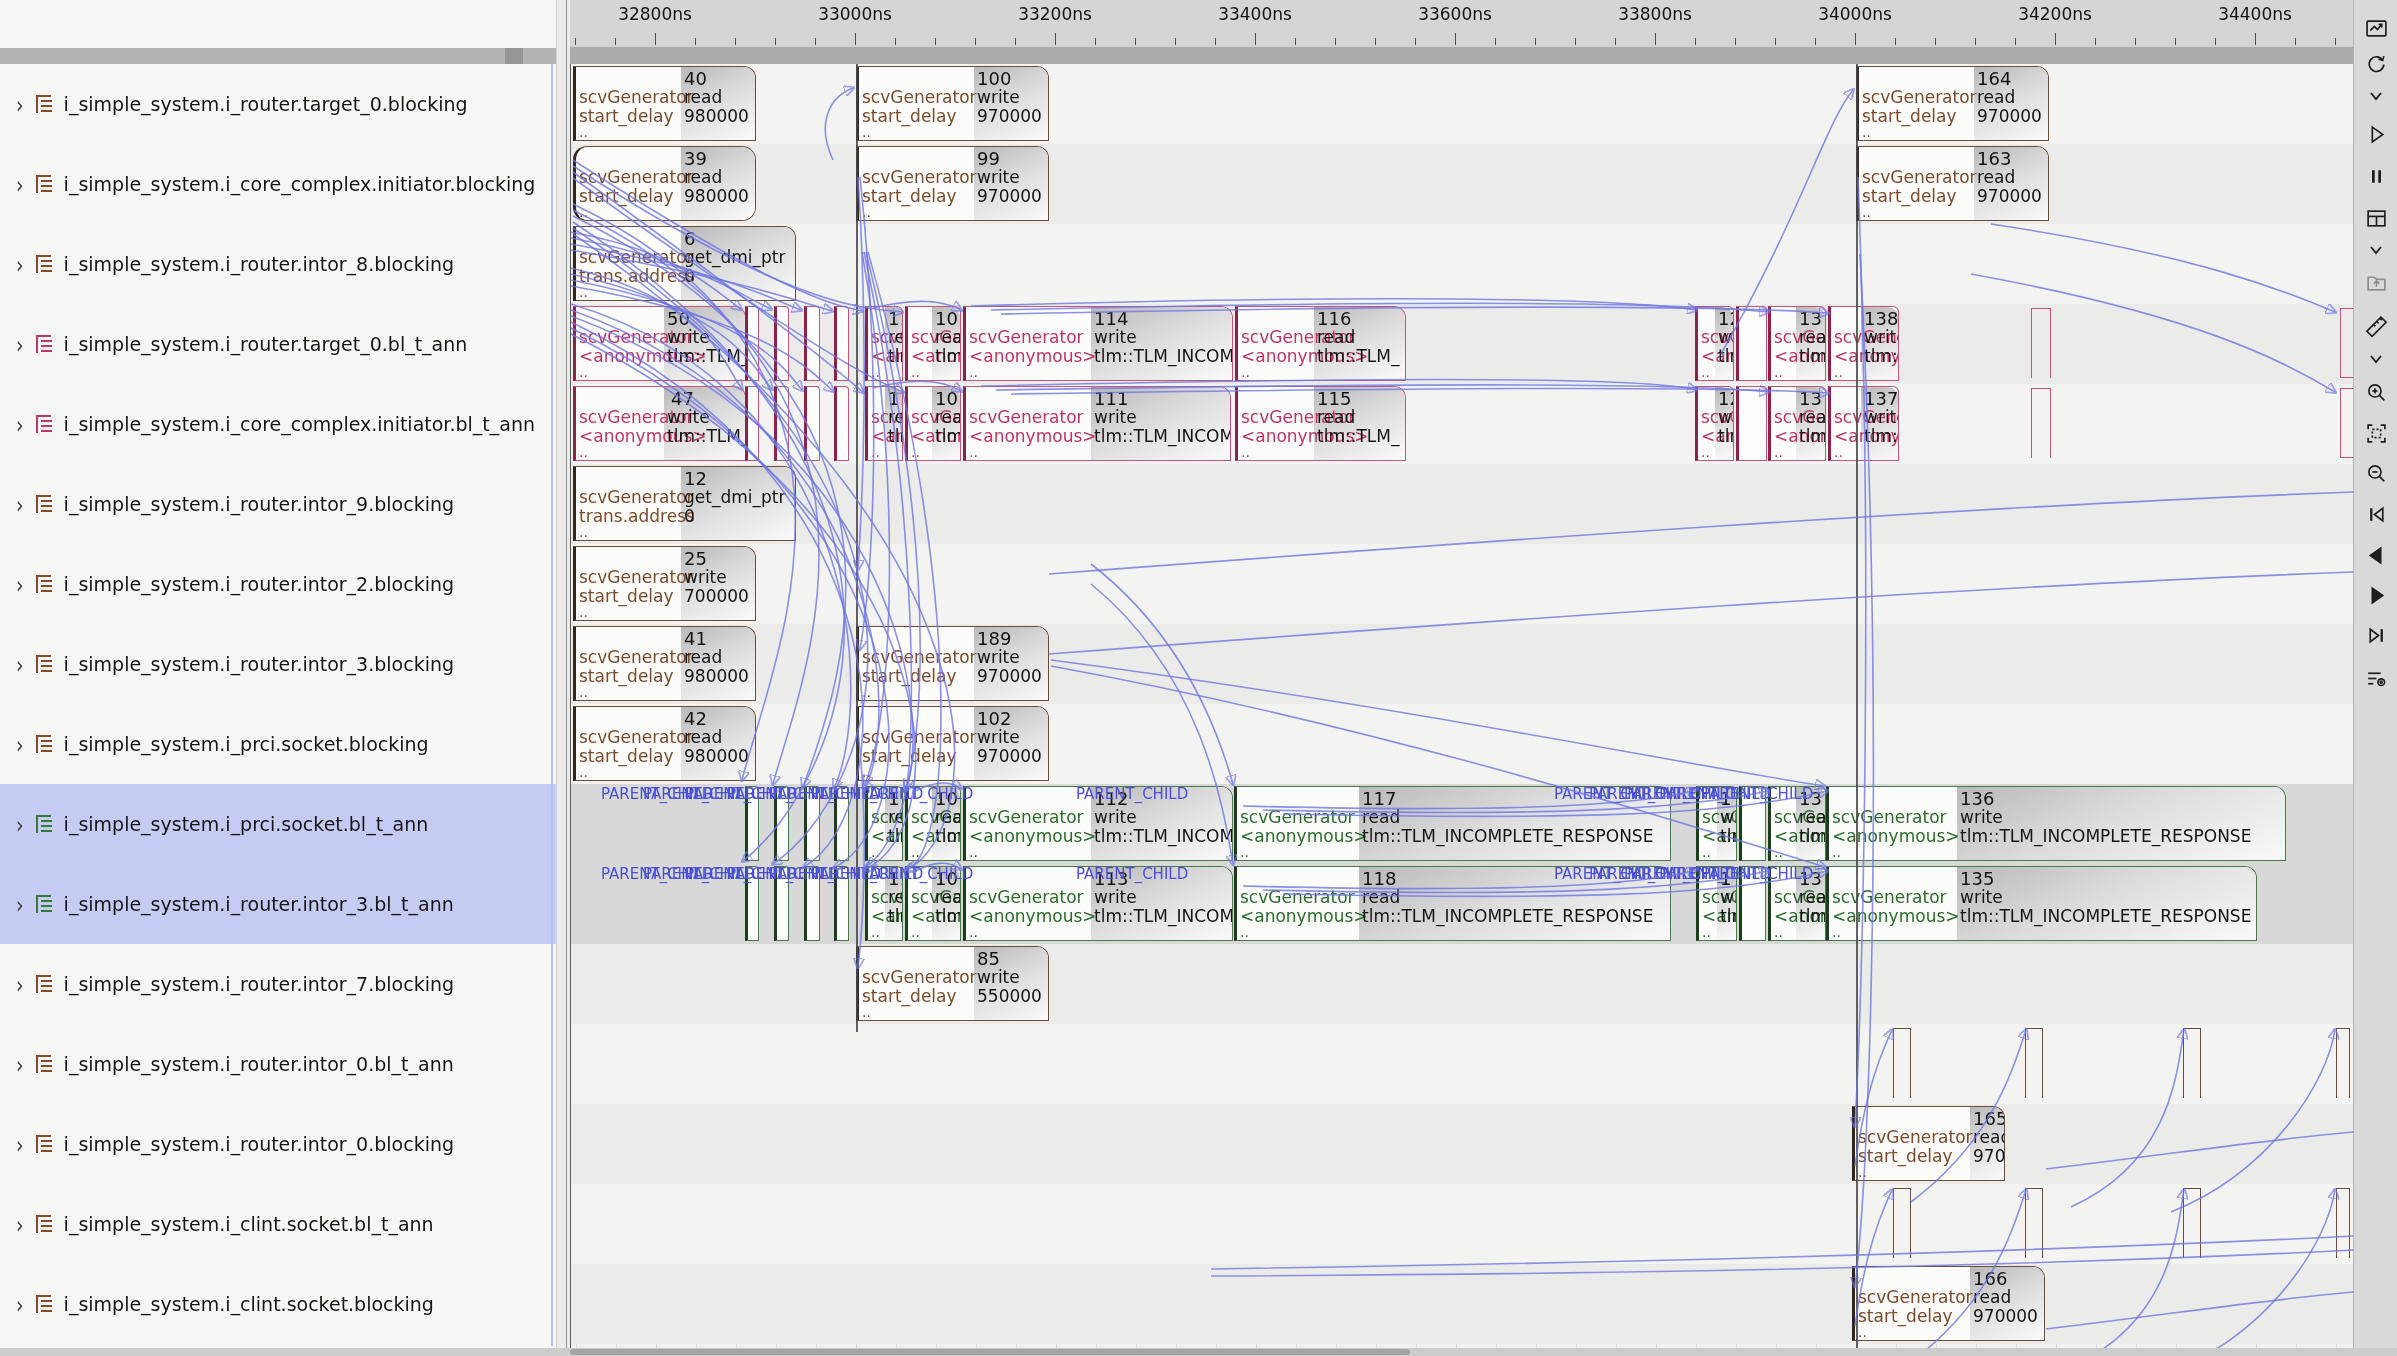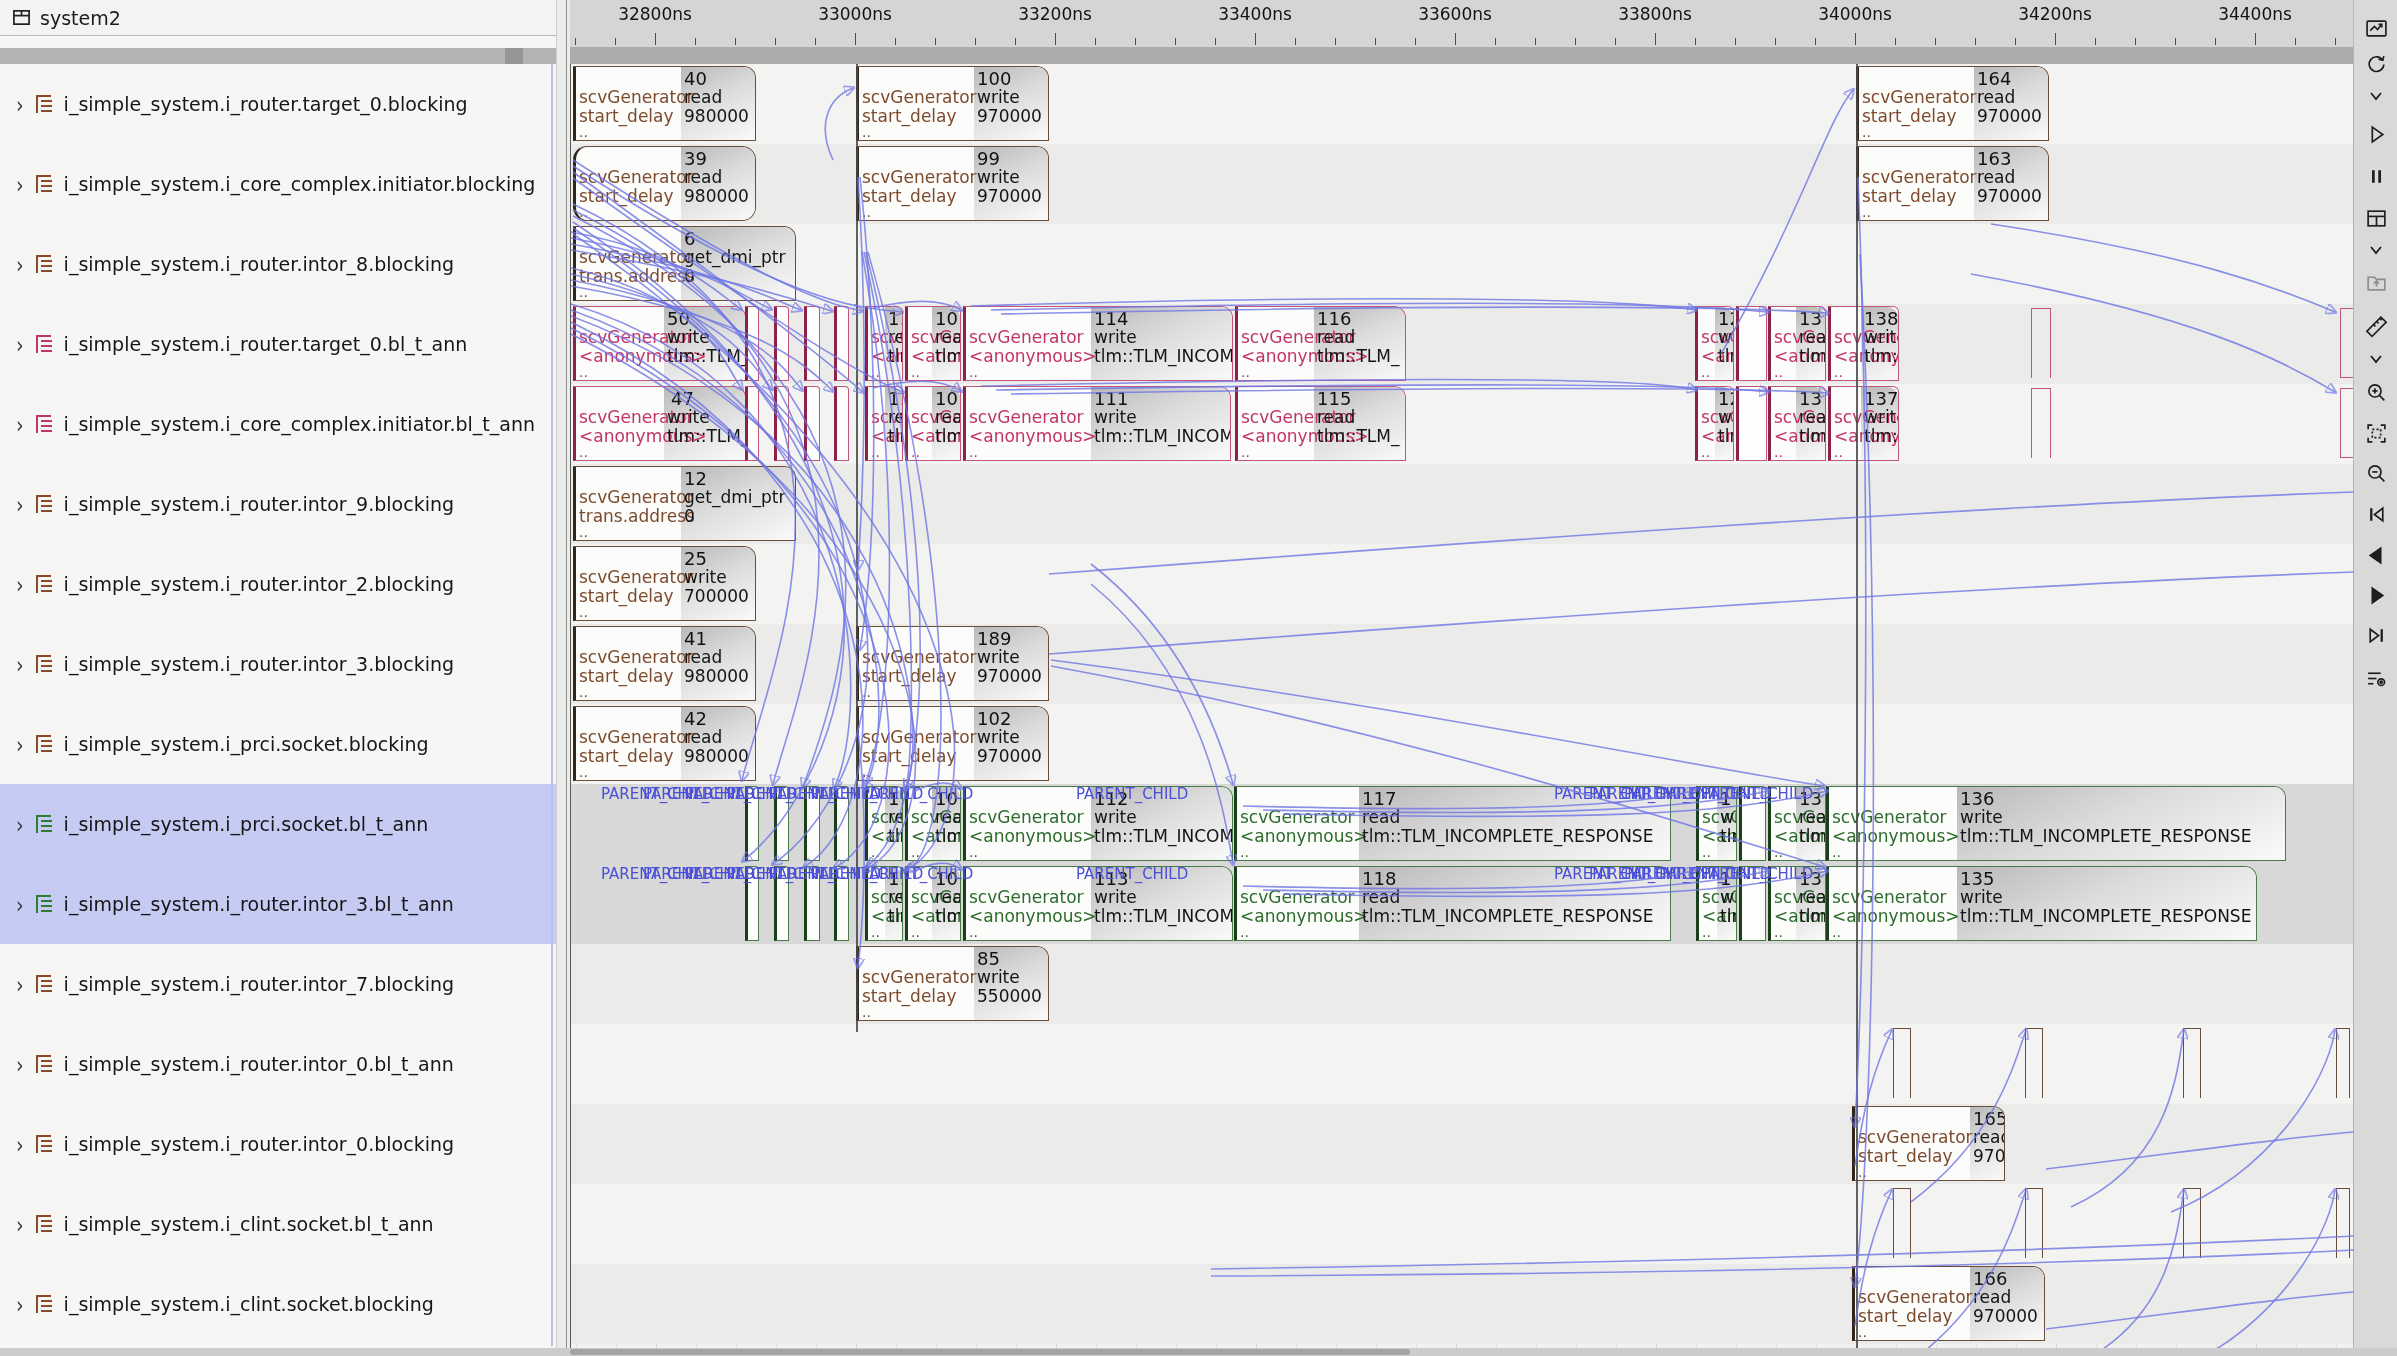--- a/index.html
+++ b/index.html
@@ -68,28 +68,20 @@
   
   .hscroll{position:absolute;left:0;top:1348px;width:2397px;height:8px;background:#cccccc;}
   .hscroll .thumb{position:absolute;left:570px;top:1px;width:840px;height:6px;background:#a4a4a4;border-radius:3px;}
 </style>
 </head>
 <body>
 
 <div class="app">
 
   <div class="sidebar">
-    <div class="sb-header">
-      <svg width="19" height="19" viewBox="0 0 20 20" fill="none" stroke="#222" stroke-width="1.8">
-          <rect x="2" y="3" width="16" height="14"></rect>
-          <line x1="2" y1="8" x2="18" y2="8"></line>
-          <line x1="10" y1="3" x2="10" y2="8"></line>
-        </svg>
-      <span class="ttl">system2</span>
-    </div>
     <div class="sb-hbar">
         <div class="thumb"></div>
       </div>
     <div class="sb-items">
         <div class="sb-row" style="top: 0px;">
           <span class="chev">›</span>
           <svg class="ic-brown" width="24" height="24" viewBox="0 0 24 24" fill="none" stroke="currentColor" stroke-width="2">
             <path d="M5 3v18"></path>
             <path d="M5 4h14"></path>
             <path d="M9 9h11M9 14h11M9 19h11"></path>

